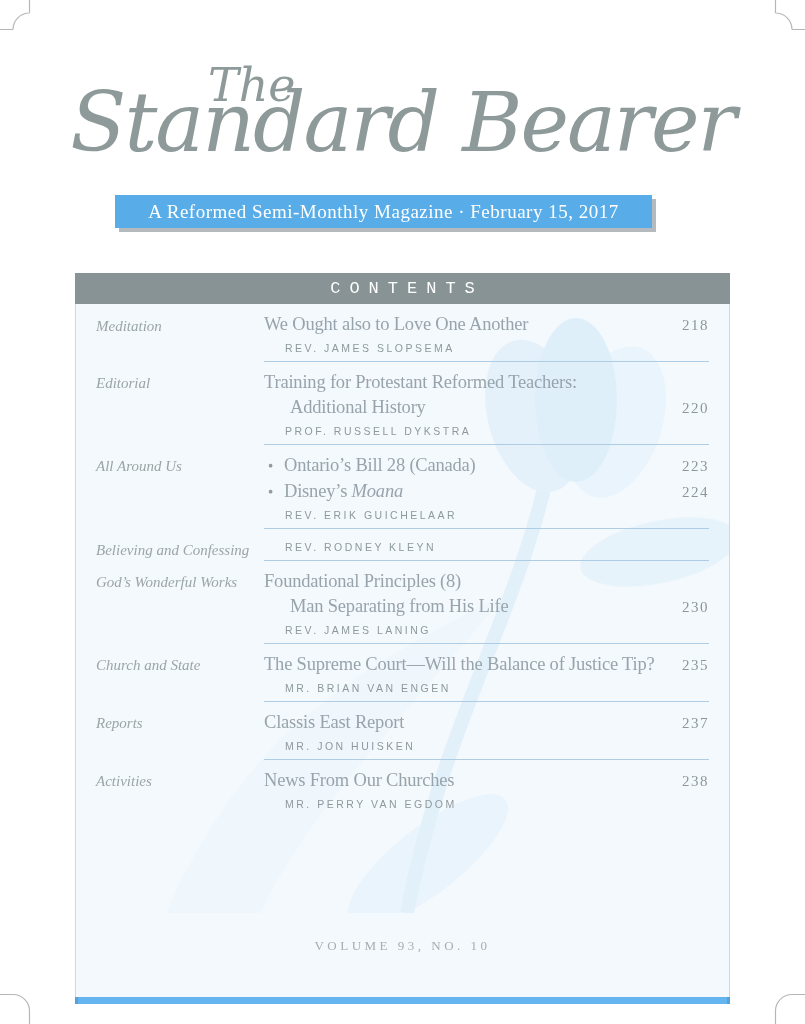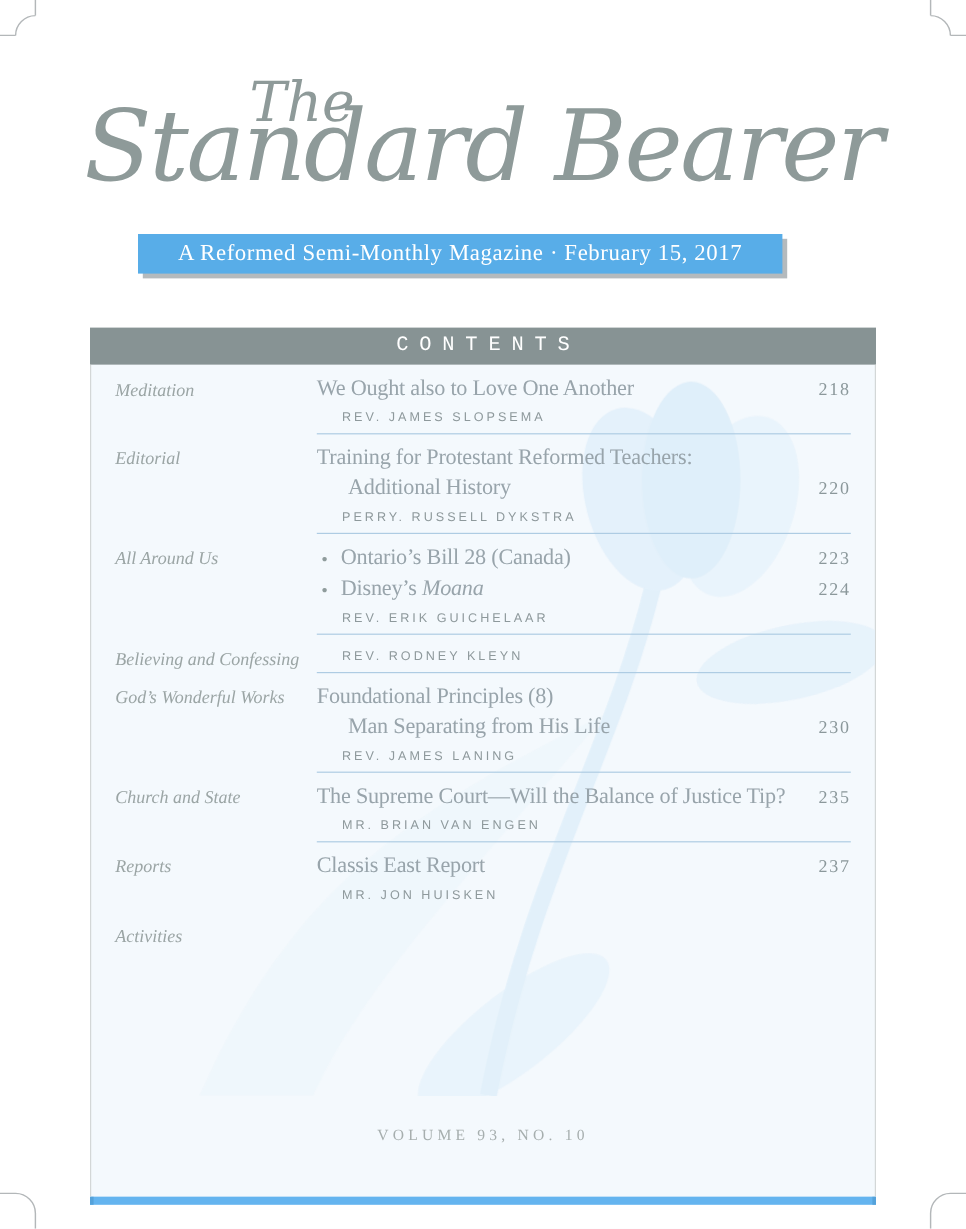--- a/index.html
+++ b/index.html
@@ -141,21 +141,21 @@
         <div class="sec">
           <div class="cat">Editorial</div>
           <div class="main">
             <div class="tline">
               <span class="txt"><span>Training for Protestant Reformed Teachers:</span></span>
             </div>
             <div class="tline indent">
               <span class="txt"><span>Additional History</span></span>
               <span class="page">220</span>
             </div>
-            <div class="author">PERRY. RUSSELL DYKSTRA</div>
+            <div class="author">PROF. RUSSELL DYKSTRA</div>
           </div>
         </div>
         <div class="sec">
           <div class="cat">All Around Us</div>
           <div class="main">
             <div class="tline bulleted">
               <span class="bullet">●</span>
               <span class="txt"><span>Ontario’s Bill 28 (Canada)</span></span>
               <span class="page">223</span>
             </div>
@@ -201,19 +201,26 @@
           <div class="main">
             <div class="tline">
               <span class="txt"><span>Classis East Report</span></span>
               <span class="page">237</span>
             </div>
             <div class="author">MR. JON HUISKEN</div>
           </div>
         </div>
         <div class="sec">
           <div class="cat">Activities</div>
+          <div class="main">
+            <div class="tline">
+              <span class="txt"><span>News From Our Churches</span></span>
+              <span class="page">238</span>
+            </div>
+            <div class="author">MR. PERRY VAN EGDOM</div>
+          </div>
         </div>
       </div>
   </div>
   <div class="bottom-bar"></div>
 </div>
 
 <div class="volume-line">VOLUME 93, NO. 10</div>
 
 </body></html>

